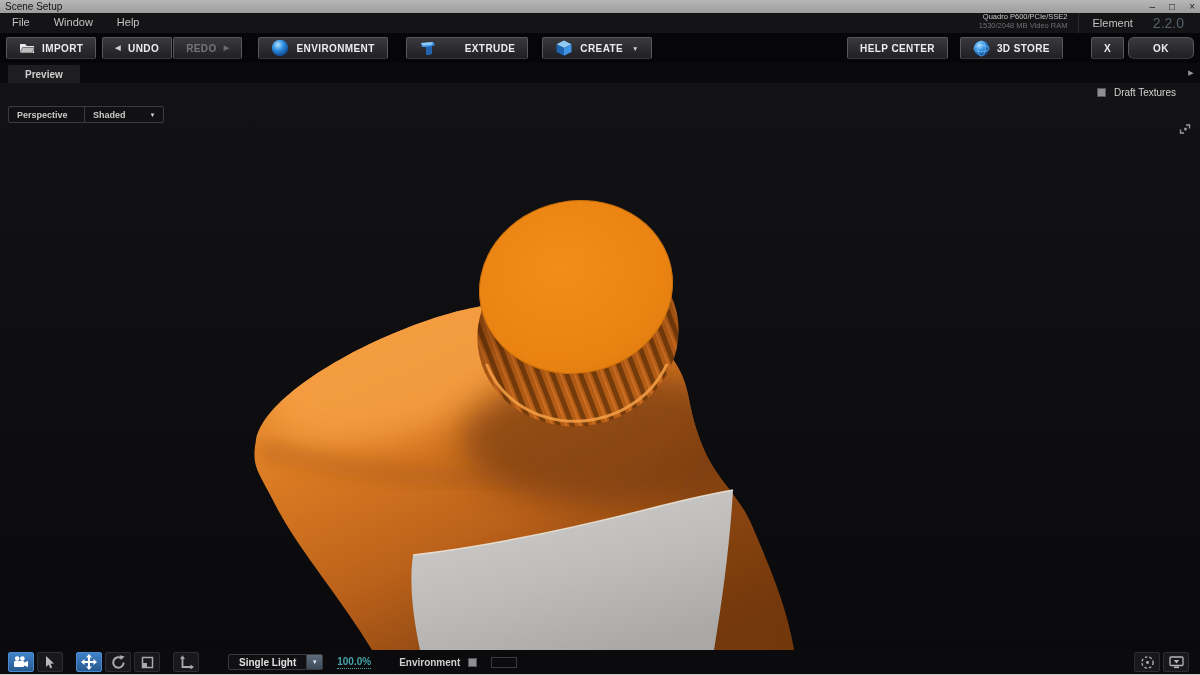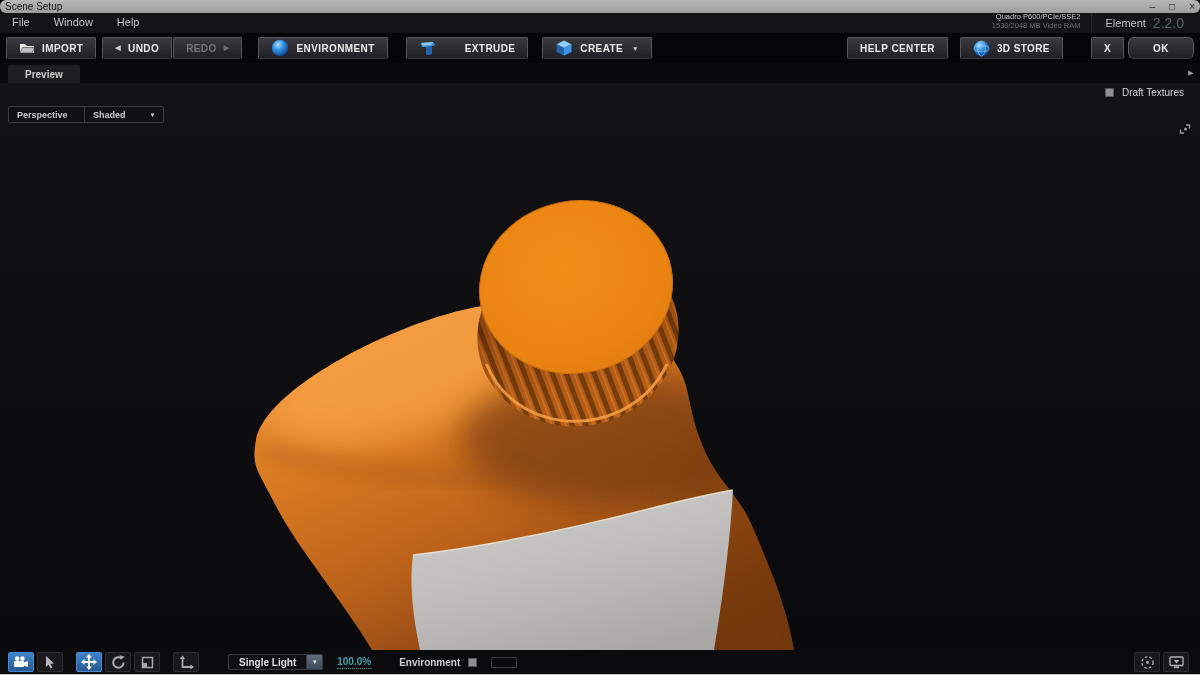--- a/index.html
+++ b/index.html
@@ -1,33 +1,33 @@
 <!DOCTYPE html>
 <html><head>
 <meta charset="utf-8">
 <style>
   * { box-sizing: border-box; margin: 0; padding: 0; }
   html,body { width:1200px; height:675px; overflow:hidden; }
   body { font-family:"Liberation Sans", sans-serif; background:#0b0b0d; }
 
   
   .titlebar { height:13px; background:linear-gradient(#b7b7b7,#9d9d9d);
-    display:flex; align-items:center; padding:0 5px; font-size:10px; color:#141414;border-radius:6px; }
+    display:flex; align-items:center; padding:0 5px; font-size:10px; color:#141414; }
   .titlebar .title { line-height:13px; }
   .win-controls { margin-left:auto; display:flex; gap:14px; align-items:center; }
   .win-controls span { font-size:10px; color:#1d1d1d; cursor:default; line-height:13px; }
 
   
   .menubar { height:20px; background:#141416; display:flex; 
     color:#c4c4c4; font-size:11px; }
   .menu-item { padding:0 12px; line-height:18px; }
   .gpu-block { margin-left:auto; text-align:right; font-size:7.5px; line-height:8.5px; padding-right:10px; }
   .gpu-line1 { color:#c9c9c9; }
   .gpu-line2 { color:#6f6f74; }
-  .brand-block { border-left:1px solid #2a2a2e; padding:0 16px 0 14px; display:flex; gap:7px; align-items:center; height:100%; }
+  .brand-block { border-left:1px solid #2a2a2e; padding:0 16px 0 14px; display:flex; gap:20px; align-items:center; height:100%; }
   .brand-name { color:#c2c2c2; font-size:11px; }
   .brand-ver { color:#55606b; font-size:14px; }
 
   
   .toolbar { height:30px; background:#060608; display:flex; align-items:center; padding:0 6px; }
   .tbtn { height:22px; background:linear-gradient(#3a3a3e,#202024);
     border:1px solid #58585c; border-bottom-color:#38383c; border-radius:2px;
     color:#ececec; font-size:10px; font-weight:bold; letter-spacing:.4px;
     display:flex; align-items:center; gap:7px; padding:0 12px; white-space:nowrap; }
   .tbtn.disabled { color:#73737a; }
@@ -42,21 +42,21 @@
   .btn-x { min-width:32px; justify-content:center; }
 
   
   .tabrow { height:20px; background:#0a0a0c; display:flex; align-items:flex-end; position:relative; }
   .tab { height:18px; background:#1e1e21; color:#cfcfcf; font-size:10px; font-weight:bold;
     display:flex; align-items:center; padding:0 17px; margin-left:8px; border-radius:2px 2px 0 0; }
   .panel-arrow-btn { position:absolute; right:2px; top:3px; width:14px; height:14px;
     display:flex; align-items:center; justify-content:center; color:#9a9a9e; font-size:7px; }
 
   .subrow { height:19px; background:#131316; display:flex; align-items:center;
-    justify-content:flex-end; padding-right:16px; gap:8px; color:#d2d2d2; font-size:10px; }
+    justify-content:flex-end; padding-right:24px; gap:8px; color:#d2d2d2; font-size:10px; }
   .checkbox { width:9px; height:9px; background:#8f8f93; border:1px solid #55555a; display:inline-block; }
 
   
   .viewport { position:relative; height:548px; background:linear-gradient(#121215,#0a0a0c); }
   .vp-dd { position:absolute; top:4px; height:17px; background:#111114;
     border:1px solid #3b3b40; border-radius:2px; color:#c9c9c9; font-size:9px; font-weight:bold;
     display:flex; align-items:center; gap:22px; padding:0 8px; }
   .vp-dd .dd-caret { font-size:6px; }
   #dd-perspective { left:8px; }
   #dd-shaded { left:84px; }

